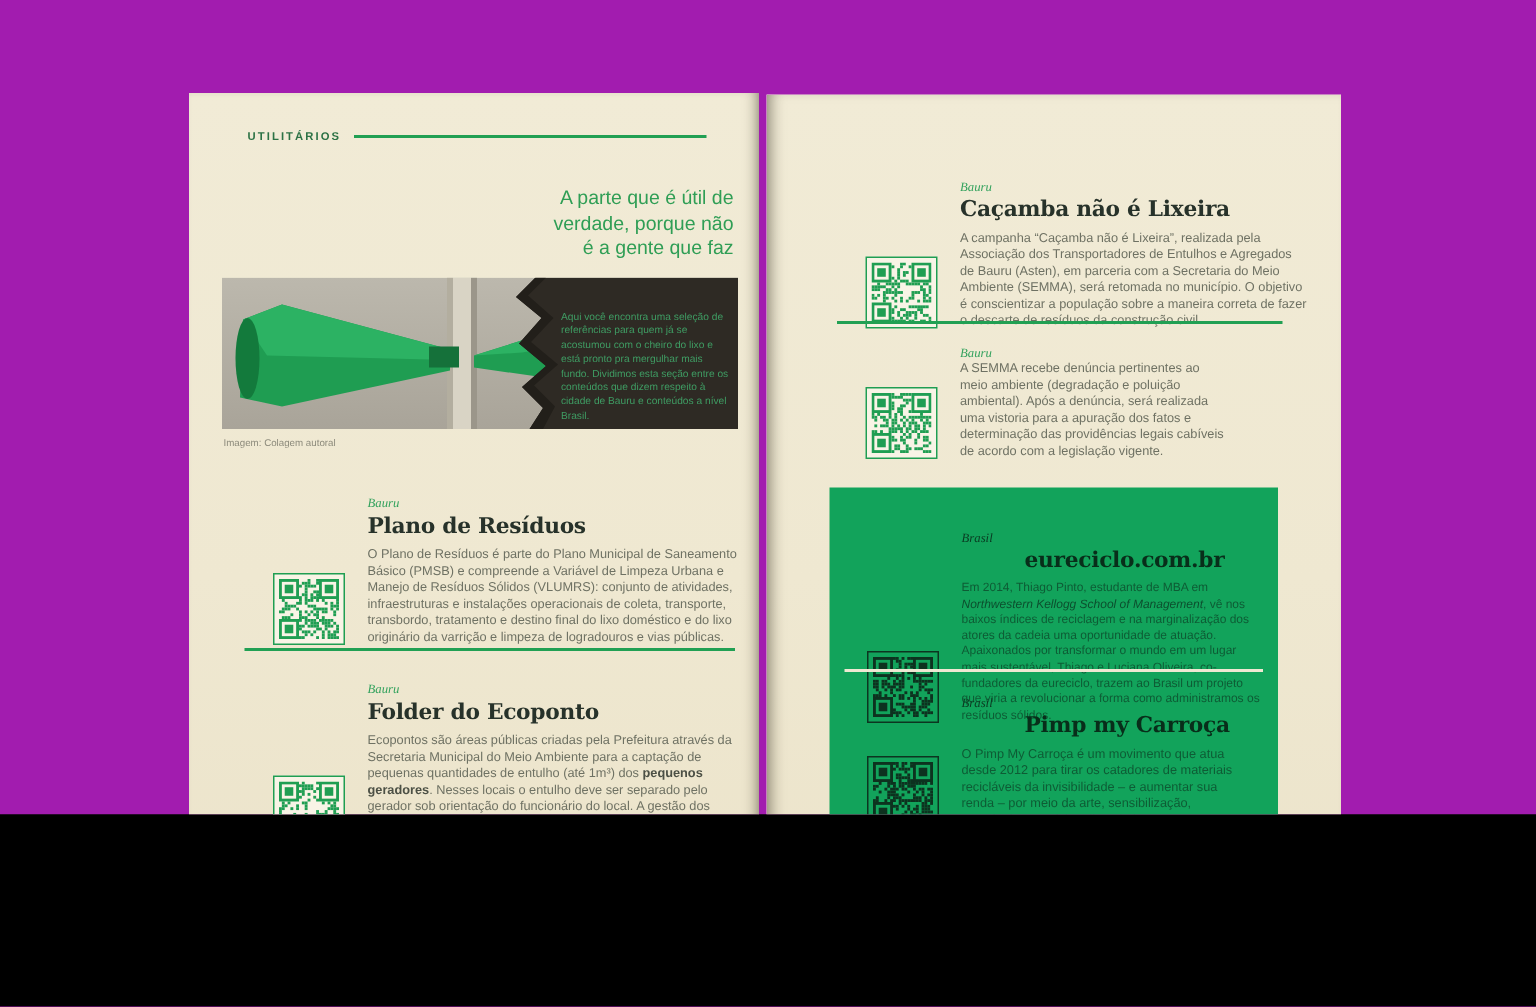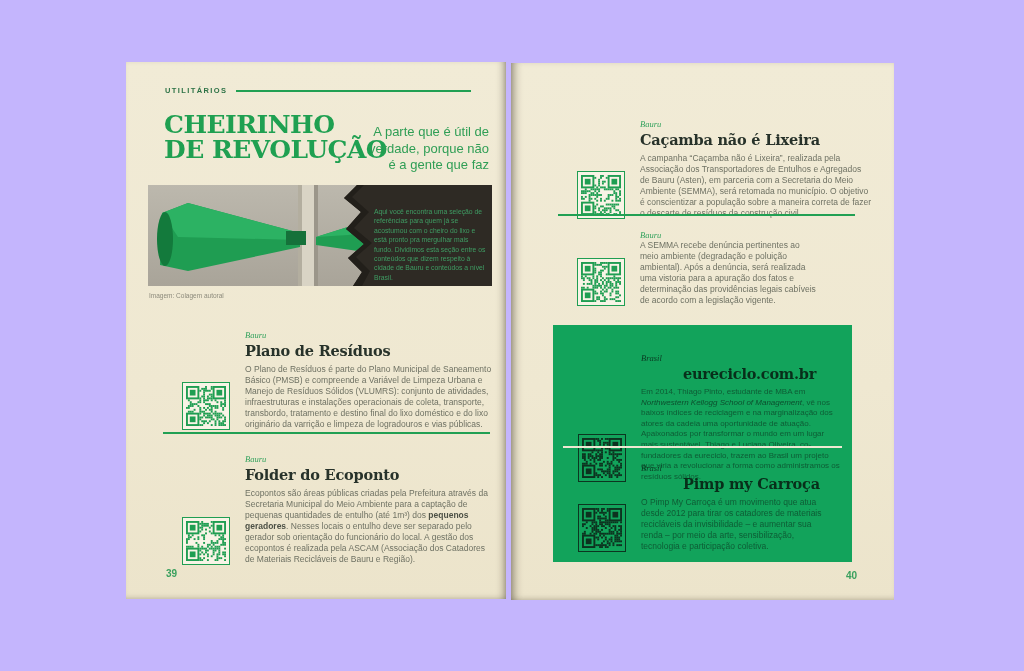--- a/index.html
+++ b/index.html
@@ -1,16 +1,16 @@
 <!DOCTYPE html>
 <html><head>
 <meta charset="utf-8">
 <style>
   html,body{margin:0;padding:0;background:#000;}
-  .stage{position:relative;width:1024px;height:671px;background:#c4b5fd;overflow:hidden;
+  .stage{position:relative;width:1024px;height:543px;background:#a21caf;overflow:hidden;
          font-family:"Liberation Sans",sans-serif;}
   .page{position:absolute;background:linear-gradient(180deg,#f1ebd6 0%,#efe8d1 60%,#ece4cb 100%);}
   .page-left{left:126px;top:62px;width:380px;height:537px;
              box-shadow:inset -7px 0 9px -6px rgba(40,35,20,.55), inset 0 -4px 6px -4px rgba(40,35,20,.25);}
   .page-right{left:511px;top:63px;width:383px;height:537px;
              box-shadow:inset 8px 0 10px -6px rgba(40,35,20,.55), inset 0 -4px 6px -4px rgba(40,35,20,.25);}
 
   
   .kicker-row{position:absolute;left:39px;top:24px;width:306px;display:flex;align-items:center;gap:9px;}
   .kicker{font-size:7.5px;font-weight:bold;letter-spacing:1.4px;color:#2c7245;}
@@ -59,22 +59,20 @@
 
 <div class="stage">
 
   <div class="page page-left">
 
     <div class="kicker-row">
       <span class="kicker">UTILITÁRIOS</span>
       <span class="kicker-line"></span>
     </div>
 
-    <h1 class="big-title"><span>CHEIRINHO</span><br>
-      <span>DE REVOLUÇÃO</span></h1>
 
     <p class="subtitle">A parte que é útil de verdade, porque não é a gente que faz</p>
 
     <div class="photo">
       <svg viewBox="0 0 344 101" preserveAspectRatio="none">
         <defs>
           <linearGradient id="sky" x1="0" y1="0" x2="0" y2="1">
             <stop offset="0" stop-color="#bcb8ad"></stop>
               <stop offset="1" stop-color="#a9a499"></stop>
           </linearGradient>

